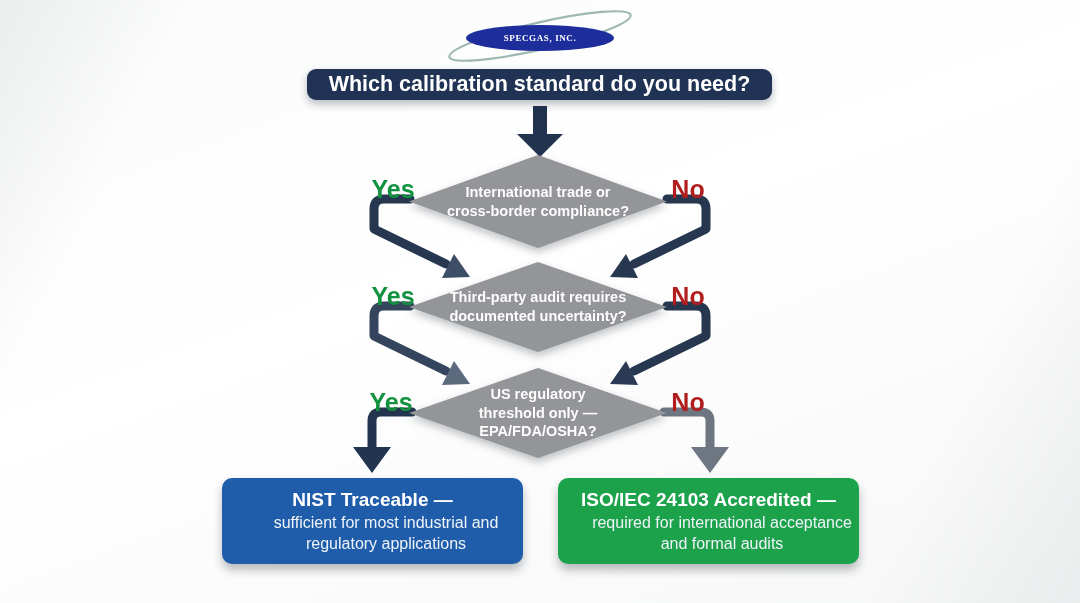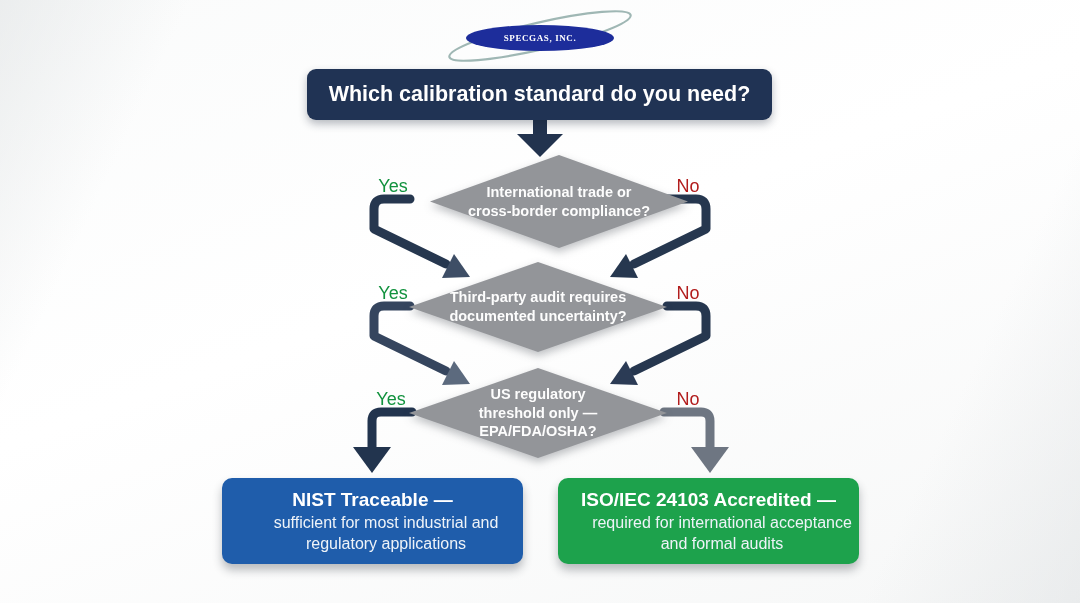--- a/index.html
+++ b/index.html
@@ -22,45 +22,45 @@
   .logo-oval{
     position:absolute;left:26px;top:21px;width:148px;height:26px;
     background:#1d2d9b;border-radius:50%;
     display:flex;align-items:center;justify-content:center;
   }
   .logo-oval span{
     color:#ffffff;font-size:9px;font-weight:bold;letter-spacing:.6px;white-space:nowrap;font-family:Liberation Serif, serif;
   }
   
   .title-banner{
-    position:absolute;left:307px;top:69px;width:465px;height:51px;
+    position:absolute;left:307px;top:69px;width:465px;height:31px;
     background:#203354;border-radius:9px;
     box-shadow:0 4px 8px rgba(20,30,50,.3);
     display:flex;align-items:center;justify-content:center;
     color:#fff;font-size:21.5px;font-weight:bold;white-space:nowrap;
   }
   
   .connectors{position:absolute;left:0;top:0;pointer-events:none;}
   
   .diamond-wrap{position:absolute;filter:drop-shadow(0 4px 4px rgba(40,45,55,.3));}
   .diamond{
     width:100%;height:100%;
     background:#939599;
     clip-path:polygon(50% 0%, 100% 50%, 50% 100%, 0% 50%);
     display:flex;flex-direction:column;align-items:center;justify-content:center;
     text-align:center;
   }
   .diamond span{display:block;color:#fdfdfd;font-size:14.5px;font-weight:bold;line-height:1.28;}
-  .d1{left:430px;top:155px;width:258px;height:93px;}
+  .d1{left:409px;top:155px;width:258px;height:93px;}
   .d2{left:409px;top:262px;width:258px;height:90px;}
   .d3{left:409px;top:368px;width:258px;height:90px;}
   
   .branch-label{
     position:absolute;width:60px;text-align:center;
-    font-size:18px;font-weight:normal;line-height:1;
+    font-size:25px;font-weight:bold;line-height:1;
   }
   .yes{color:#12923e;}
   .no{color:#b21d1d;}
   
   .outcome{
     position:absolute;top:478px;width:301px;height:86px;
     border-radius:10px;
     box-shadow:0 6px 10px rgba(30,35,45,.3);
     display:flex;flex-direction:column;align-items:center;justify-content:center;
     text-align:center;color:#fff;

